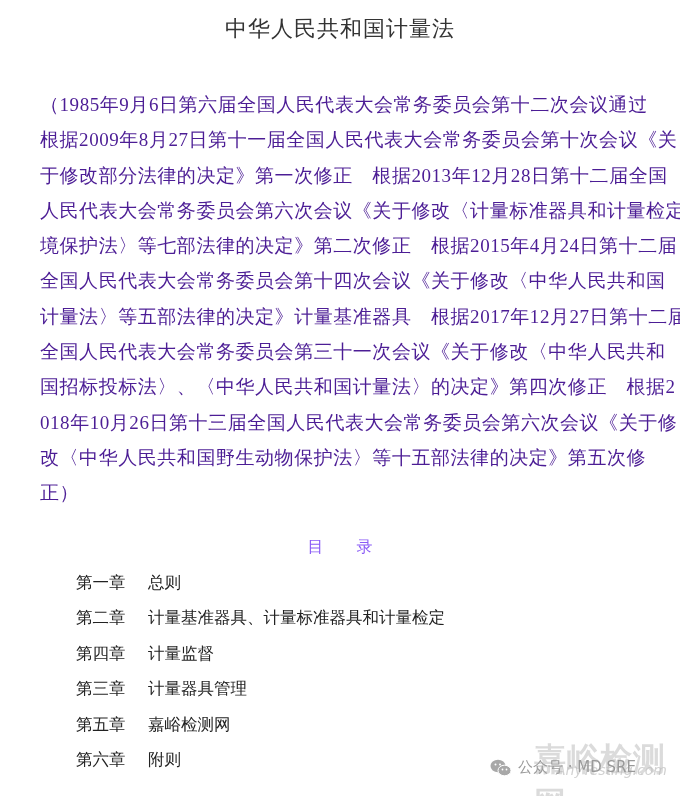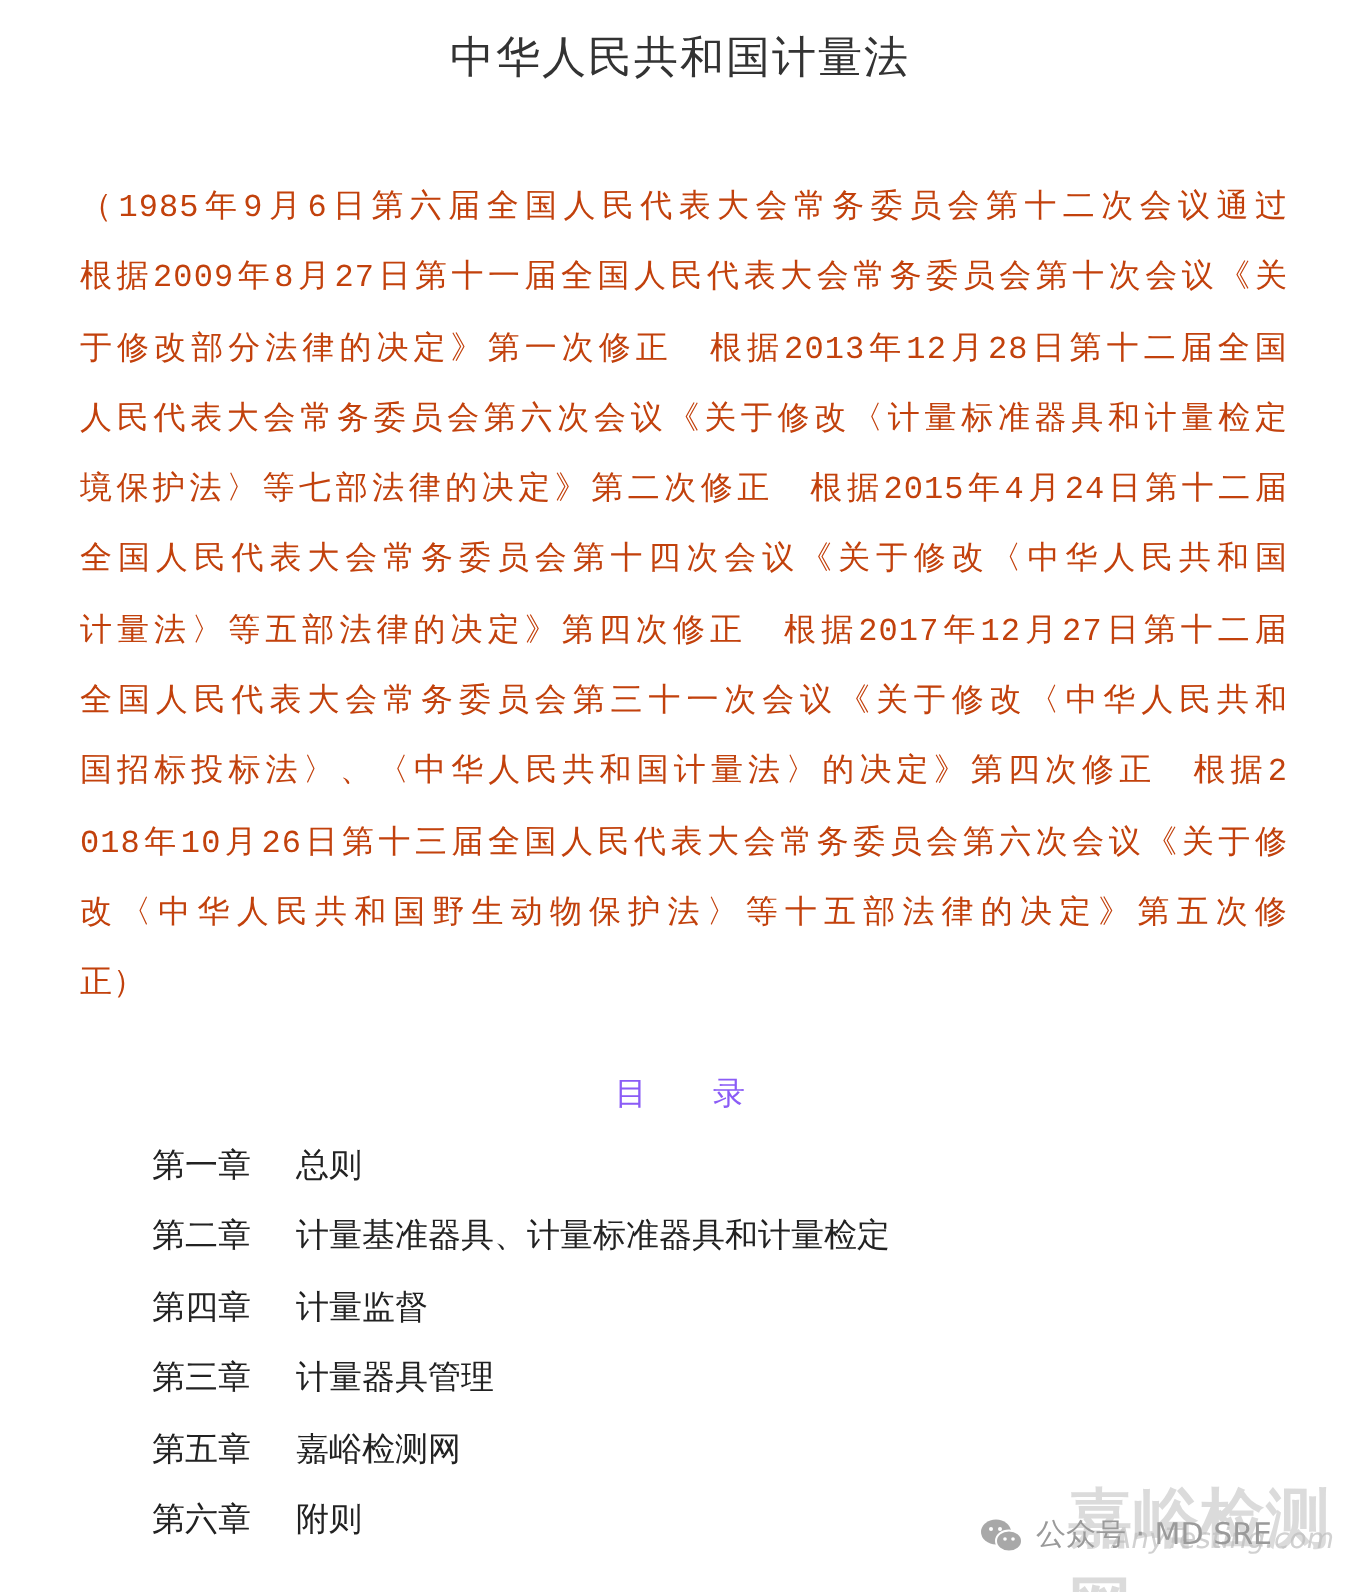--- a/index.html
+++ b/index.html
@@ -3,22 +3,22 @@
   <meta charset="utf-8">
   <style>
     html, body { margin: 0; padding: 0; background: #ffffff; }
     body { width: 680px; height: 796px; position: relative; overflow: hidden; color: #222; }
     .title {
       position: absolute; top: 14px; left: 0; width: 680px; text-align: center;
       font-family: Liberation Serif, serif; font-size: 22px; letter-spacing: 1px; color: #333;
     }
     .preamble { position: absolute; left: 40px; top: 92px; width: 604px; }
     .pline {
-      height: 35.3px; line-height: 25px; font-family: Liberation Mono, monospace;
-      font-size: 16px; white-space: nowrap; letter-spacing: 0.55px; color: #c2410c;
+      height: 35.3px; line-height: 25px; font-family: Liberation Serif, serif;
+      font-size: 19px; white-space: nowrap; letter-spacing: 0.55px; color: #4c1d95;
       text-align: justify; text-align-last: justify;
     }
     .pline.last { text-align-last: left; }
     .toc-heading {
       position: absolute; top: 537px; left: 0; width: 680px; text-align: center;
       font-family: "DejaVu Sans", "Liberation Sans", sans-serif; font-size: 16px; color: #8b5cf6; word-spacing: 28px;
     }
     .toc { position: absolute; left: 40px; top: 571px; }
     .toc-item {
       height: 35.4px; line-height: 24px; font-family: "DejaVu Sans", "Liberation Sans", sans-serif;
@@ -45,21 +45,21 @@
 
 <div class="title">中华人民共和国计量法</div>
 
 <div class="preamble">
   <div class="pline">（1985年9月6日第六届全国人民代表大会常务委员会第十二次会议通过</div>
   <div class="pline">根据2009年8月27日第十一届全国人民代表大会常务委员会第十次会议《关</div>
   <div class="pline">于修改部分法律的决定》第一次修正　根据2013年12月28日第十二届全国</div>
   <div class="pline">人民代表大会常务委员会第六次会议《关于修改〈计量标准器具和计量检定</div>
   <div class="pline">境保护法〉等七部法律的决定》第二次修正　根据2015年4月24日第十二届</div>
   <div class="pline">全国人民代表大会常务委员会第十四次会议《关于修改〈中华人民共和国</div>
-  <div class="pline">计量法〉等五部法律的决定》第四次修正　根据2017年12月27日第十二届</div>
+  <div class="pline">计量法〉等五部法律的决定》计量基准器具　根据2017年12月27日第十二届</div>
   <div class="pline">全国人民代表大会常务委员会第三十一次会议《关于修改〈中华人民共和</div>
   <div class="pline">国招标投标法〉、〈中华人民共和国计量法〉的决定》第四次修正　根据2</div>
   <div class="pline">018年10月26日第十三届全国人民代表大会常务委员会第六次会议《关于修</div>
   <div class="pline">改〈中华人民共和国野生动物保护法〉等十五部法律的决定》第五次修</div>
   <div class="pline last">正）</div>
 </div>
 
 <div class="toc-heading">目 录</div>
 
 <div class="toc">

